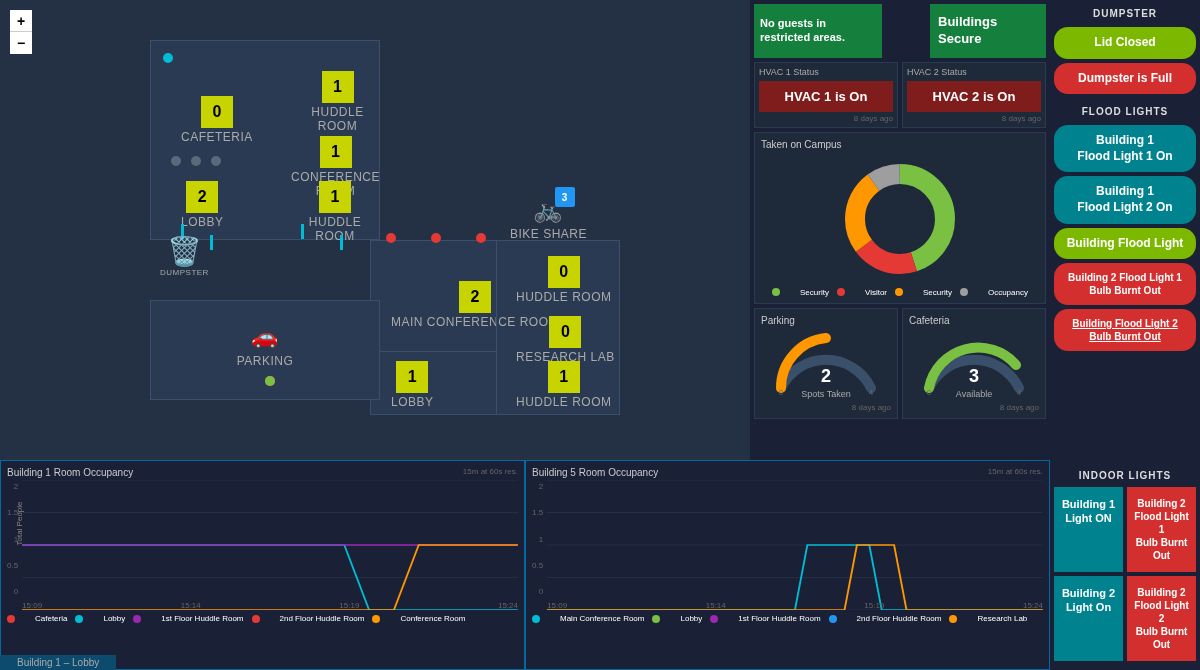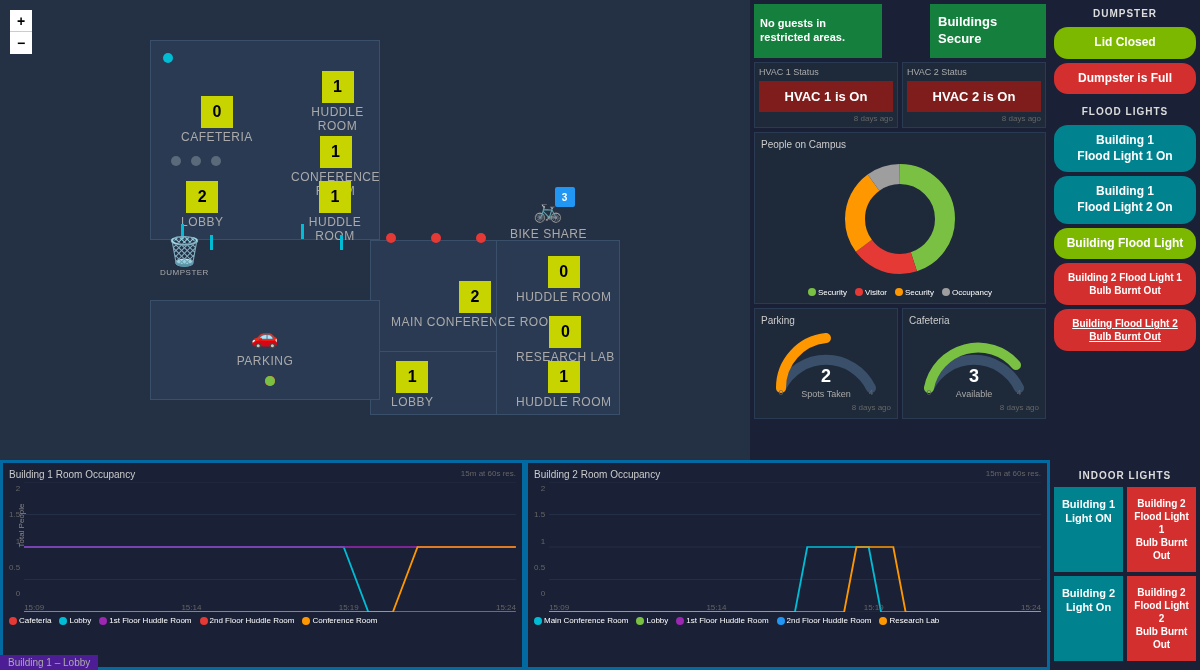--- a/index.html
+++ b/index.html
@@ -299,21 +299,21 @@
       display: flex;
       gap: 8px;
       font-size: 8px;
       margin-top: 4px;
       justify-content: center;
       flex-wrap: wrap;
     }
     .legend-item {
       display: flex;
       align-items: center;
-      gap: 2px;
+      gap: 20px;
     }
     .legend-dot {
       width: 8px;
       height: 8px;
       border-radius: 50%;
     }
 
     
     .gauge-row {
       display: flex;
@@ -347,21 +347,21 @@
       font-weight: bold;
       font-size: 12px;
       line-height: 1.3;
       border-radius: 14px;
     }
 
     
     .chart-box {
       flex: 1;
       background: #1a2035;
-      border: 3px solid #0369a1;
+      border: 1px solid #0369a1;
       padding: 6px;
       position: relative;
     }
     .chart-box-title {
       font-size: 10px;
       color: #ccc;
       margin-bottom: 2px;
     }
     .chart-res {
       font-size: 8px;
@@ -554,21 +554,21 @@
         <div class="hvac-time">8 days ago</div>
       </div>
       <div class="hvac-card">
         <div class="hvac-title">HVAC 2 Status</div>
         <div class="hvac-value">HVAC 2 is On</div>
         <div class="hvac-time">8 days ago</div>
       </div>
     </div>
 
     <div class="chart-section">
-      <div class="chart-title">People on Campus</div>
+      <div class="chart-title">Taken on Campus</div>
       <div class="donut-wrap">
         <svg width="130" height="130" viewBox="0 0 130 130">
 
           <circle cx="65" cy="65" r="45" fill="none" stroke="#7ac143" stroke-width="20" stroke-dasharray="127 155" stroke-dashoffset="0" transform="rotate(-90 65 65)"></circle>
 
           <circle cx="65" cy="65" r="45" fill="none" stroke="#e53935" stroke-width="20" stroke-dasharray="56 226" stroke-dashoffset="-127" transform="rotate(-90 65 65)"></circle>
 
           <circle cx="65" cy="65" r="45" fill="none" stroke="#ff9800" stroke-width="20" stroke-dasharray="71 212" stroke-dashoffset="-183" transform="rotate(-90 65 65)"></circle>
 
           <circle cx="65" cy="65" r="45" fill="none" stroke="#9e9e9e" stroke-width="20" stroke-dasharray="28 254" stroke-dashoffset="-254" transform="rotate(-90 65 65)"></circle>
@@ -711,21 +711,21 @@
           <span>2nd Floor Huddle Room</span>
         </div>
         <div class="legend-item">
           <div class="legend-dot" style="background:#ff9800;"></div>
           <span>Conference Room</span>
         </div>
       </div>
     </div>
 
     <div class="chart-box">
-      <div class="chart-box-title">Building 2 Room Occupancy</div>
+      <div class="chart-box-title">Building 5 Room Occupancy</div>
       <div class="chart-res">15m at 60s res.</div>
       <div style="display:flex;height:130px;">
 
         <div style="display:flex;flex-direction:column;justify-content:space-between;padding:2px 4px 14px 0;text-align:right;">
           <span class="axis-label">2</span>
           <span class="axis-label">1.5</span>
           <span class="axis-label">1</span>
           <span class="axis-label">0.5</span>
           <span class="axis-label">0</span>
         </div>
@@ -789,13 +789,13 @@
     <div class="indoor-card-row">
       <div class="indoor-card card-teal" style="white-space:pre-line;">Building 2
 Light On</div>
       <div class="indoor-card card-red" style="white-space:pre-line;font-size:10px;">Building 2 Flood Light 2
 Bulb Burnt Out</div>
     </div>
   </div>
 
 </div>
 
-<div style="position:fixed;bottom:0;left:0;background:#4c1d95;color:#aaa;font-size:10px;padding:2px 8px;z-index:100;">Building 1 – Lobby</div>
+<div style="position:fixed;bottom:0;left:0;background:#0c4a6e;color:#aaa;font-size:10px;padding:2px 17px;z-index:100;">Building 1 – Lobby</div>
 
 </body></html>

